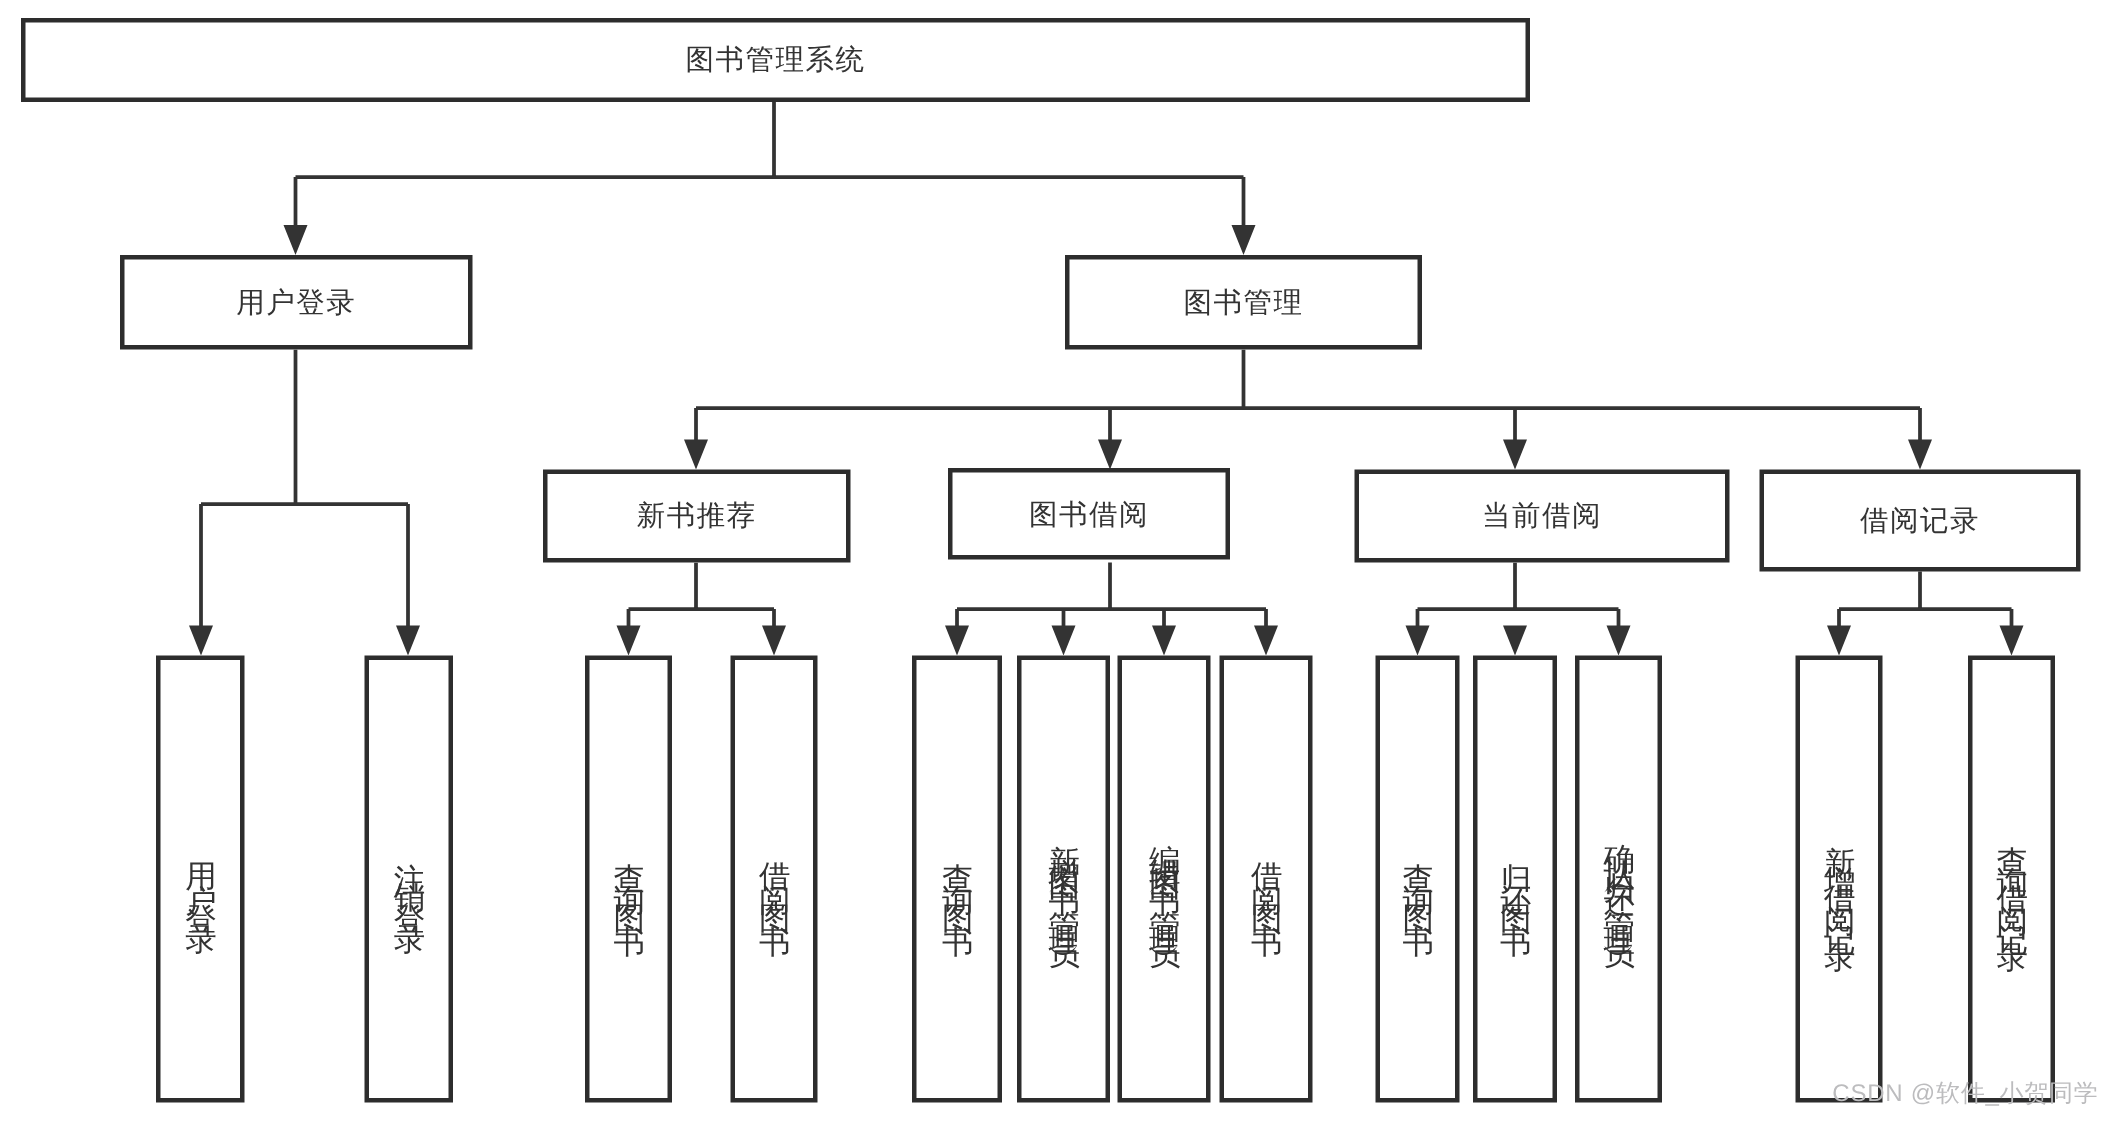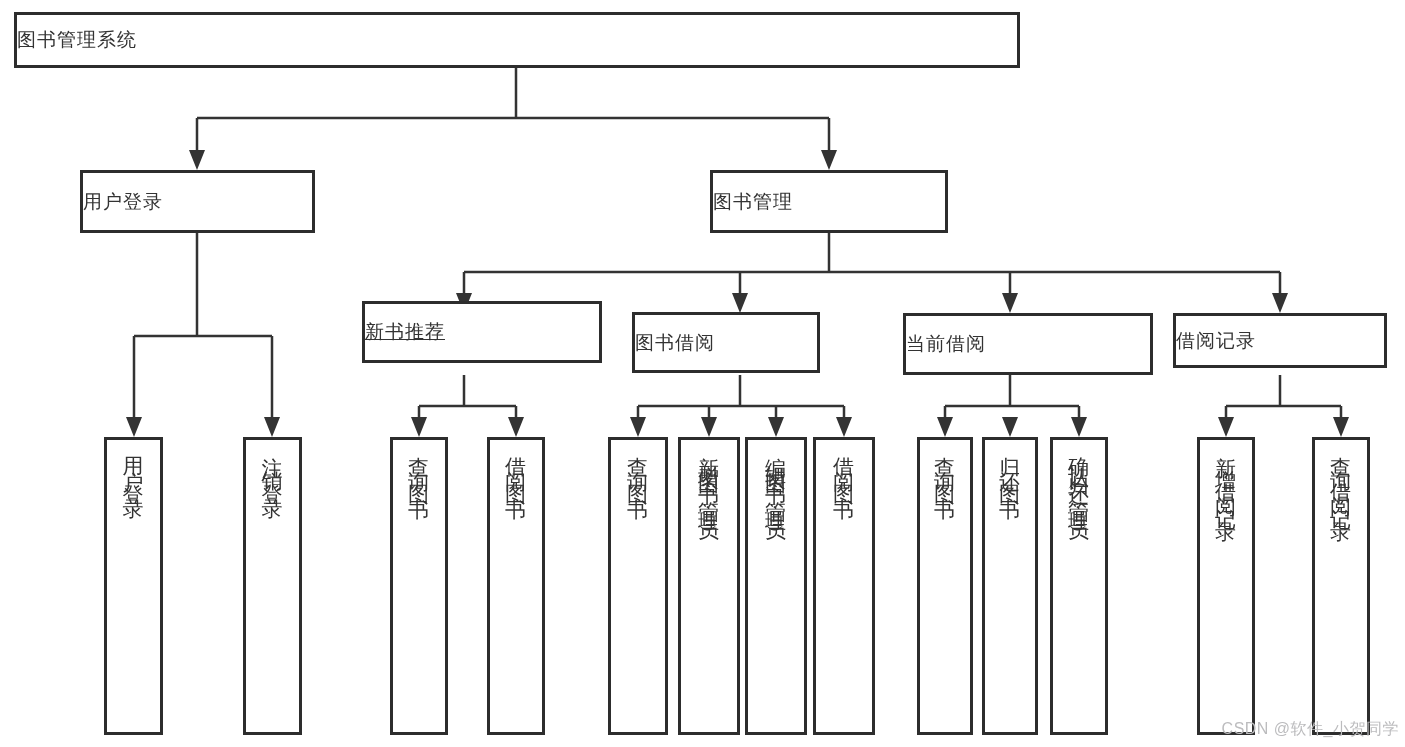--- a/index.html
+++ b/index.html
@@ -17,43 +17,43 @@
     width: 1405px; height: 747px;
     pointer-events: none;
   }
   .node {
     position: absolute;
     box-sizing: border-box;
     border: 3px solid #2d2d2d;
     background: #ffffff;
     display: flex;
     align-items: center;
-    justify-content: flex-start;
+    justify-content: center;
     color: #333333;
   }
   .h-node { font-size: 19px; letter-spacing: 1px; }
   .leaf {
     writing-mode: vertical-rl;
     text-orientation: mixed;
     font-size: 21px;
     letter-spacing: 14px;
     line-height: 1;
   }
   .leaf.long { letter-spacing: 9px; }
   .leaf.mid  { letter-spacing: 13px; }
   
   #root-box   { left: 14px;  top: 12px;  width: 1006px; height: 56px; }
   
   #b-user     { left: 80px;  top: 170px; width: 235px; height: 63px; }
   #b-book     { left: 710px; top: 170px; width: 238px; height: 63px; }
   
-  #b-newrec   { left: 362px;  top: 301px; width: 240px; height: 62px; text-decoration: underline; }
+  #b-newrec   { left: 362px;  top: 313px; width: 205px; height: 62px; }
   #b-borrow   { left: 632px;  top: 312px; width: 188px; height: 61px; }
   #b-current  { left: 903px;  top: 313px; width: 250px; height: 62px; }
-  #b-records  { left: 1173px; top: 313px; width: 214px; height: 55px; }
+  #b-records  { left: 1173px; top: 313px; width: 214px; height: 68px; }
   
   .leaf { top: 437px; height: 298px; }
   #l-user0 { left: 104px;  width: 59px; }
   #l-user1 { left: 243px;  width: 59px; }
   #l-new0  { left: 390px;  width: 58px; }
   #l-new1  { left: 487px;  width: 58px; }
   #l-bor0  { left: 608px;  width: 60px; }
   #l-bor1  { left: 678px;  width: 62px; }
   #l-bor2  { left: 745px;  width: 62px; }
   #l-bor3  { left: 813px;  width: 62px; }

